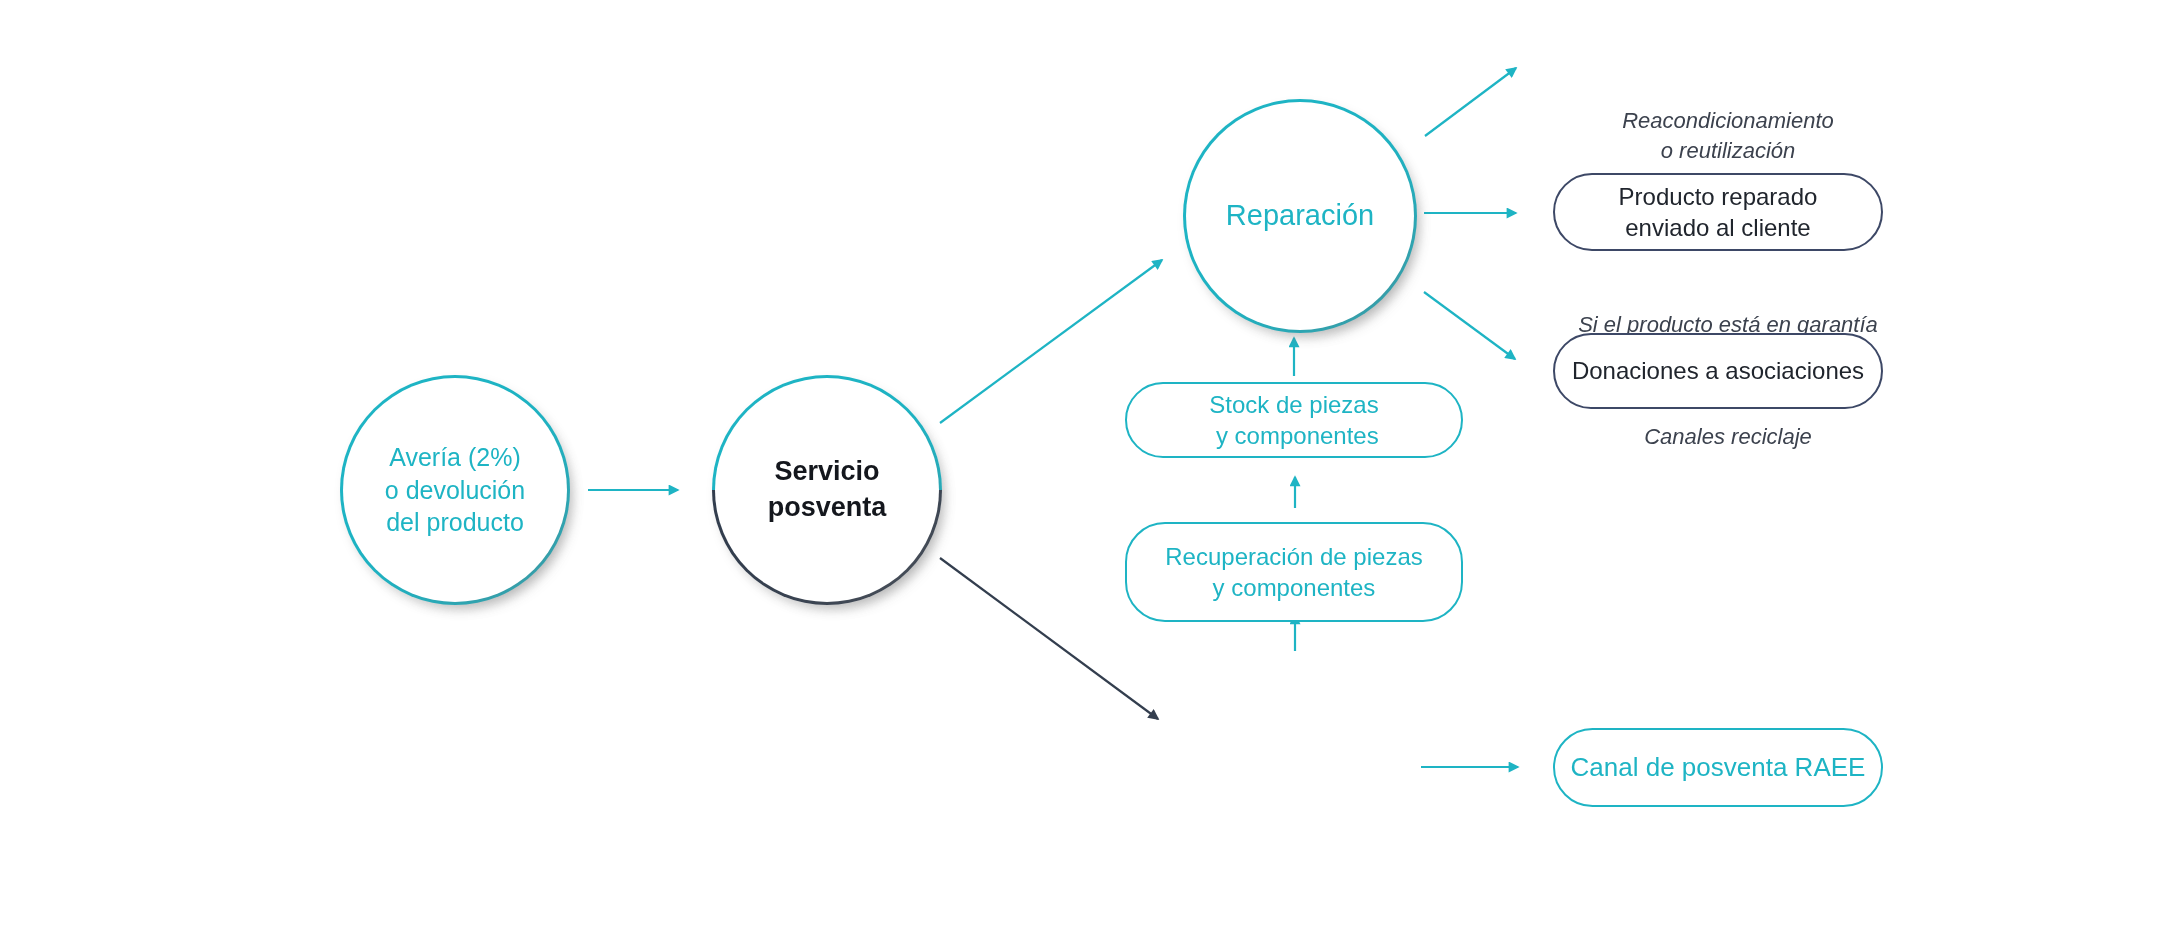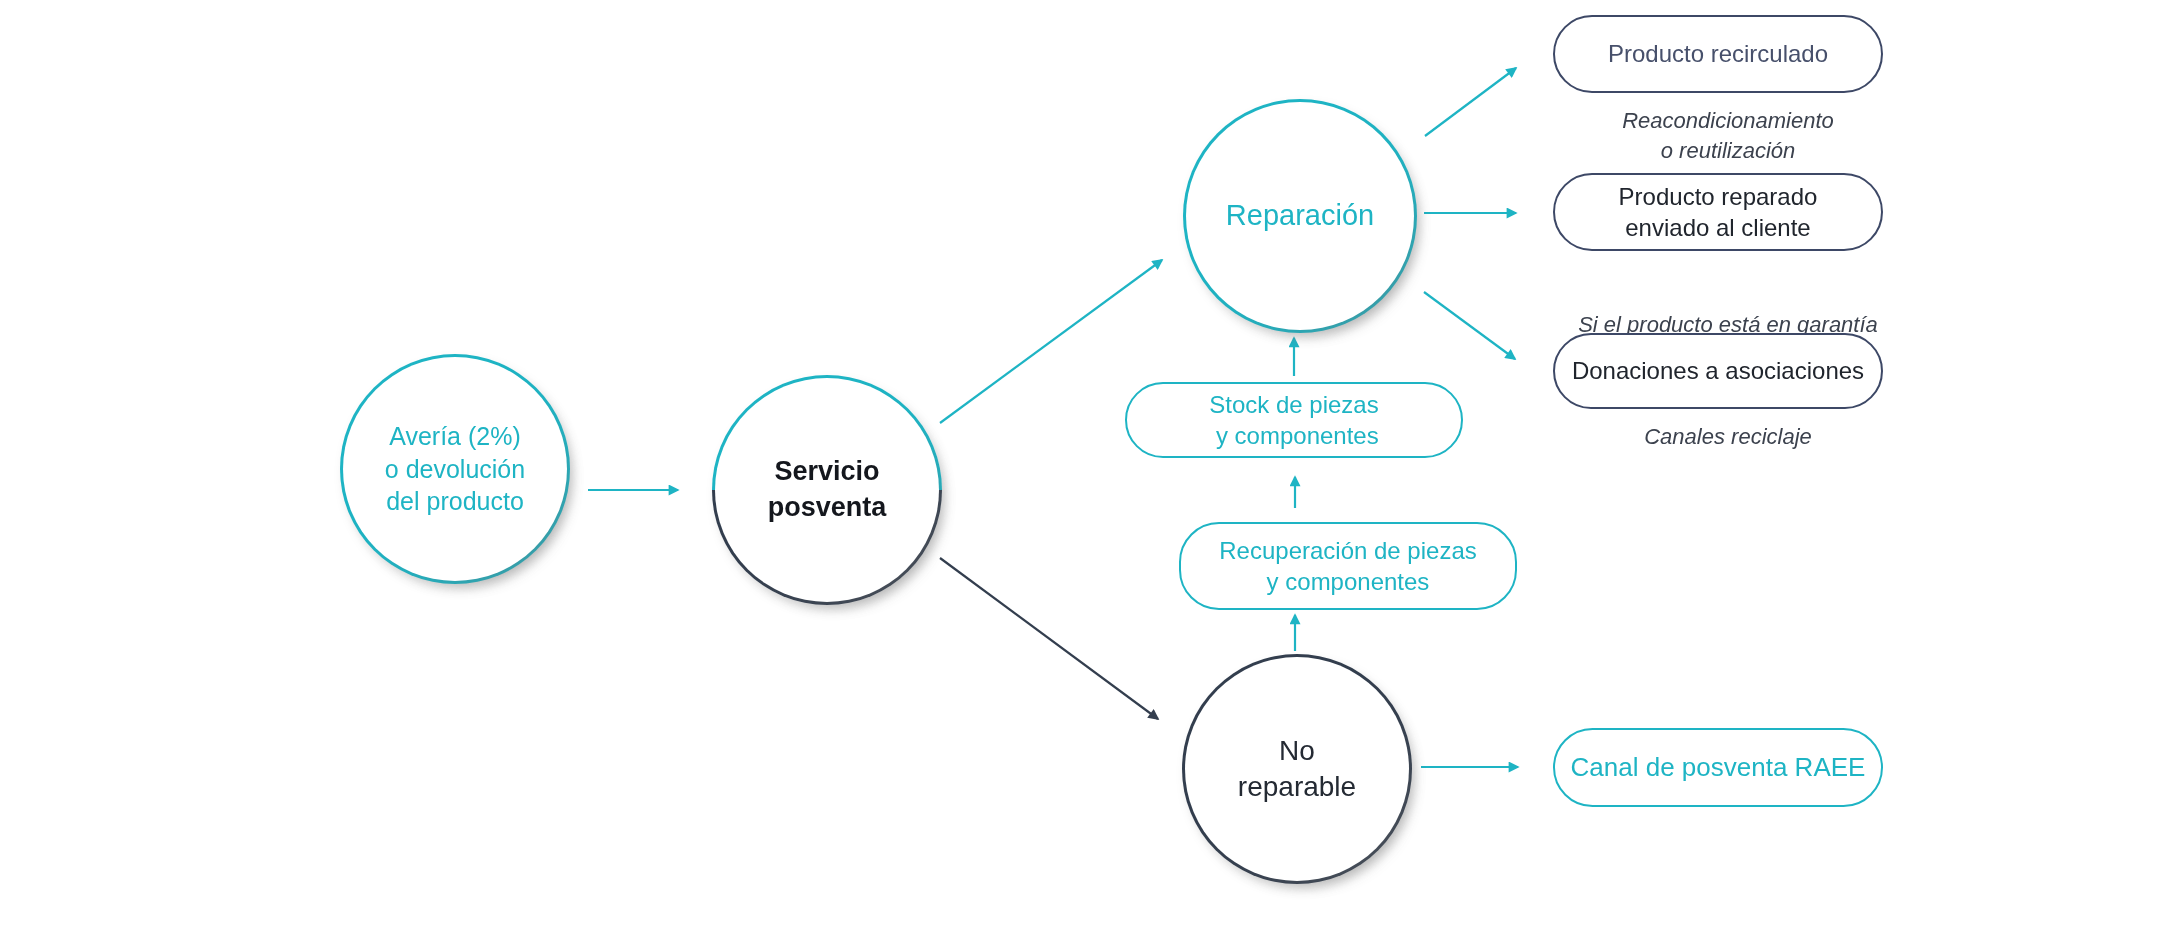--- a/index.html
+++ b/index.html
@@ -67,61 +67,52 @@
     <line x1="940" y1="558" x2="1158" y2="719" stroke="#333e4e" stroke-width="2.2" marker-end="url(#ah-navy)"></line>
     <line x1="1294" y1="376" x2="1294" y2="338" stroke="#1eb4c4" stroke-width="2.2" marker-end="url(#ah-teal)"></line>
     <line x1="1295" y1="508" x2="1295" y2="477" stroke="#1eb4c4" stroke-width="2.2" marker-end="url(#ah-teal)"></line>
     <line x1="1295" y1="651" x2="1295" y2="615" stroke="#1eb4c4" stroke-width="2.2" marker-end="url(#ah-teal)"></line>
     <line x1="1425" y1="136" x2="1516" y2="68" stroke="#1eb4c4" stroke-width="2.2" marker-end="url(#ah-teal)"></line>
     <line x1="1424" y1="213" x2="1516" y2="213" stroke="#1eb4c4" stroke-width="2.2" marker-end="url(#ah-teal)"></line>
     <line x1="1424" y1="292" x2="1515" y2="359" stroke="#1eb4c4" stroke-width="2.2" marker-end="url(#ah-teal)"></line>
     <line x1="1421" y1="767" x2="1518" y2="767" stroke="#1eb4c4" stroke-width="2.2" marker-end="url(#ah-teal)"></line>
   </svg>
 
-  <div class="circ outer teal" style="left:340px;top:354px;width:230px;height:230px;">
+  <div class="circ outer teal" style="left:340px;top:375px;width:230px;height:230px;">
     <div class="circ inner teal">
       <span class="circ-label lbl-averia">Avería (2%)
 o devolución
 del producto</span>
     </div>
   </div>
 
   <div class="circ outer teal" style="left:1183px;top:99px;width:234px;height:234px;">
     <div class="circ inner teal">
       <span class="circ-label lbl-reparacion">Reparación</span>
     </div>
   </div>
 
   <div class="circ outer split" style="left:712px;top:375px;width:230px;height:230px;">
     <div class="circ inner split">
       <span class="circ-label lbl-servicio">Servicio
 posventa</span>
     </div>
   </div>
 
-  <div class="circ outer navy" style="left:1182px;top:654px;width:230px;height:230px;">
-    <div class="circ inner navy">
-      <span class="circ-label lbl-noreparable">No
-reparable</span>
-    </div>
-  </div>
 
   <div class="pill b-teal" style="left:1125px;top:382px;width:338px;height:76px;text-align:right;">
     <span class="pill-label t-teal">Stock de piezas
 y componentes</span>
   </div>
 
-  <div class="pill b-teal" style="left:1179px;top:522px;width:338px;height:88px;">
+  <div class="pill b-teal" style="left:1125px;top:522px;width:338px;height:100px;">
     <span class="pill-label t-teal">Recuperación de piezas
 y componentes</span>
   </div>
 
-  <div class="pill b-navy" style="left:1553px;top:15px;width:330px;height:78px;">
-    <span class="pill-label t-navy">Producto recirculado</span>
-  </div>
   <div class="note" style="left:1538px;top:106px;">Reacondicionamiento
 o reutilización</div>
 
   <div class="pill b-navy" style="left:1553px;top:173px;width:330px;height:78px;">
     <span class="pill-label t-ink">Producto reparado
 enviado al cliente</span>
   </div>
   <div class="note" style="left:1538px;top:262px;margin-top:48px;">Si el producto está en garantía</div>
 
   <div class="pill b-navy" style="left:1553px;top:333px;width:330px;height:76px;">

